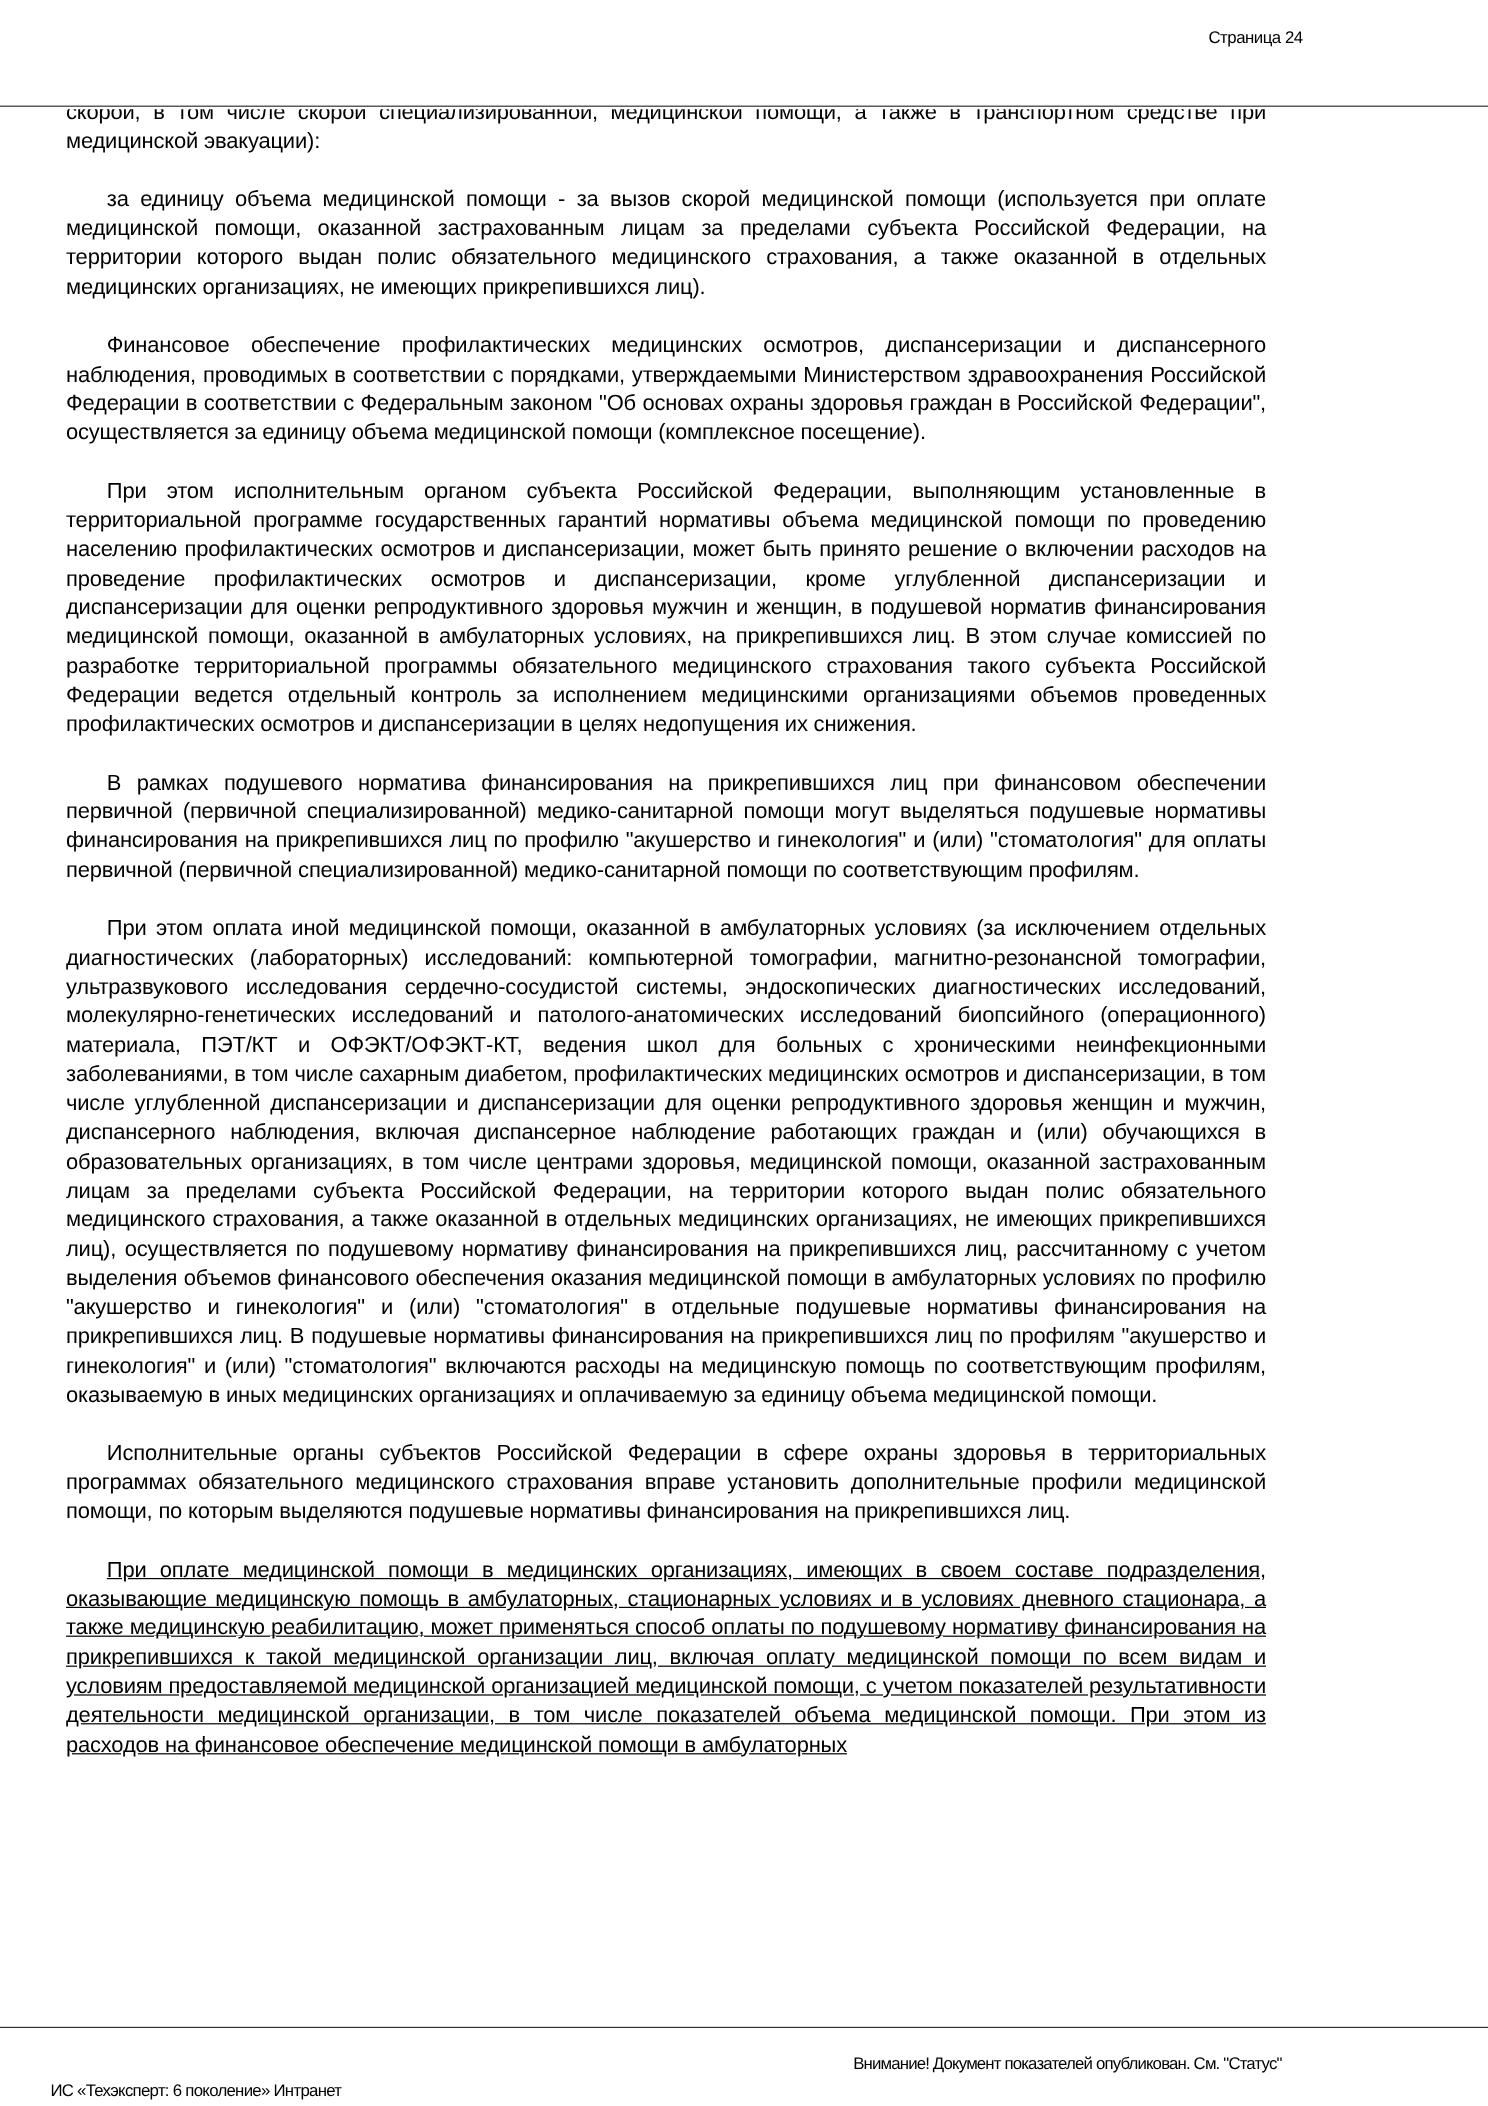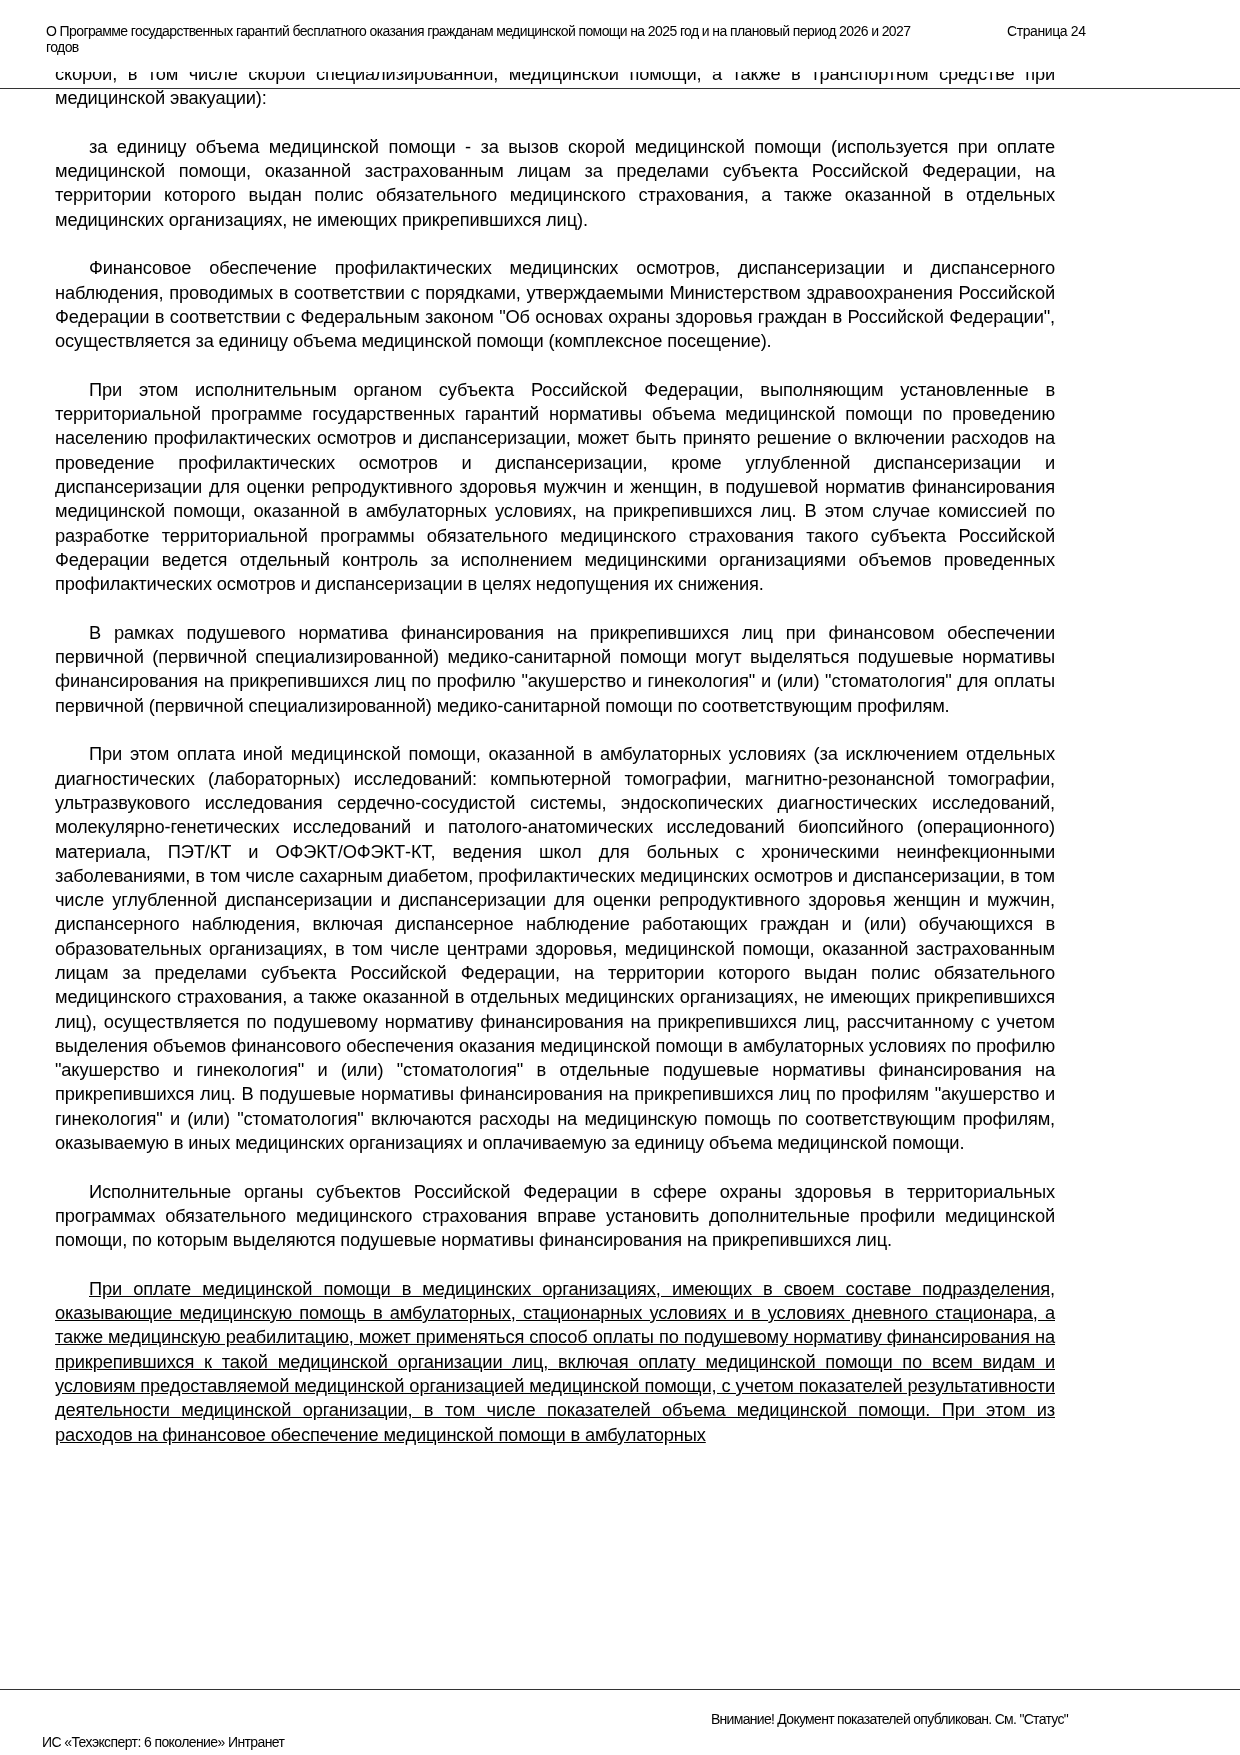--- a/index.html
+++ b/index.html
@@ -87,34 +87,33 @@
     position: absolute;
     left: 42px;
     top: 1734px;
     font-size: 14px;
     letter-spacing: -0.6px;
   }
   
   .content-clip {
     position: absolute;
     left: 0;
-    top: 72px;
+    top: 91px;
     width: 1240px;
     height: 1600px;
     overflow: hidden;
   }
   .content-clip .content {
     top: -10px;
   }
 </style>
 </head>
 <body>
 
 <div class="page-header">
-  <span class="header-title">О Программе государственных гарантий бесплатного оказания гражданам медицинской помощи на 2025 год и на плановый период 2026 и 2027 годов</span>
   <span class="header-page">Страница 24</span>
 </div>
 
 <div class="rule-top"></div>
 
 <div class="content-clip">
   <div class="content">
     <p class="cont">скорой, в том числе скорой специализированной, медицинской помощи, а также в транспортном средстве при медицинской эвакуации):</p>
     <p>за единицу объема медицинской помощи - за вызов скорой медицинской помощи (используется при оплате медицинской помощи, оказанной застрахованным лицам за пределами субъекта Российской Федерации, на территории которого выдан полис обязательного медицинского страхования, а также оказанной в отдельных медицинских организациях, не имеющих прикрепившихся лиц).</p>
     <p>Финансовое обеспечение профилактических медицинских осмотров, диспансеризации и диспансерного наблюдения, проводимых в соответствии с порядками, утверждаемыми Министерством здравоохранения Российской Федерации в соответствии с Федеральным законом "Об основах охраны здоровья граждан в Российской Федерации", осуществляется за единицу объема медицинской помощи (комплексное посещение).</p>

